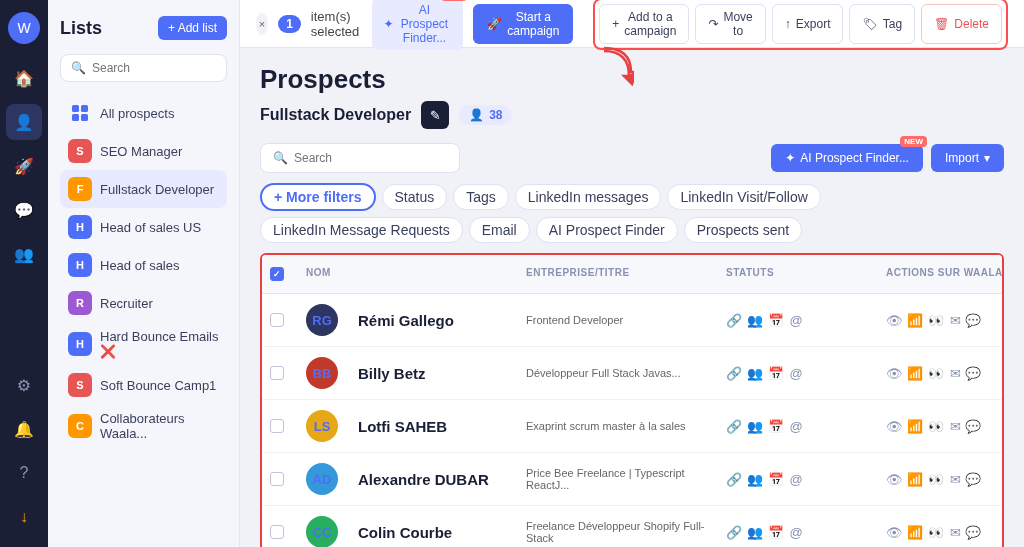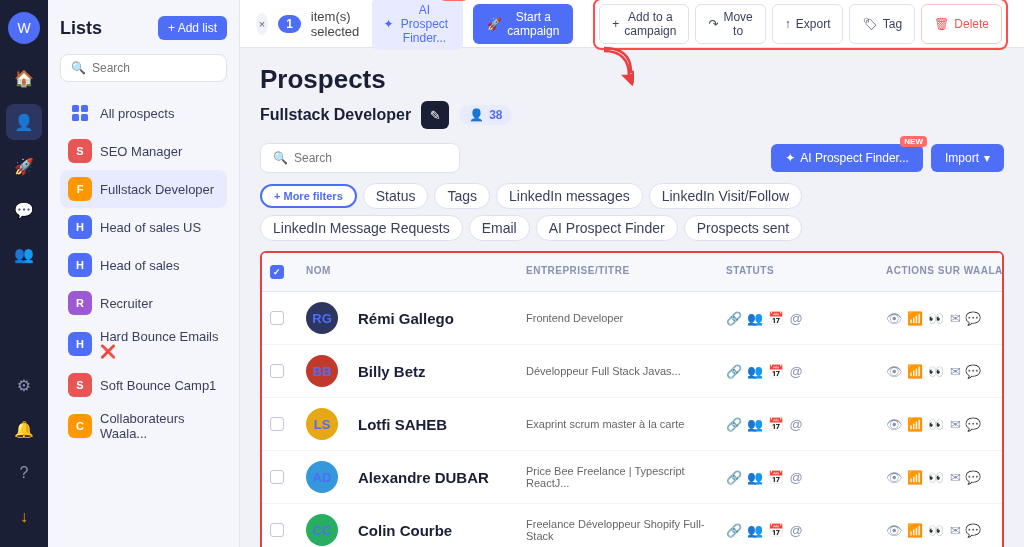--- a/index.html
+++ b/index.html
@@ -150,21 +150,21 @@
     
     .filter-tabs {
       display: flex; align-items: center; gap: 6px; margin-bottom: 10px; flex-wrap: wrap;
     }
     .filter-tab {
       background: white; border: 1px solid #dde1f0; border-radius: 20px;
       padding: 4px 12px; font-size: 14px; color: #3a3f5c; cursor: pointer;
     }
     .more-filters-btn {
       background: white; border: 2px solid #4f6ef7; border-radius: 20px;
-      padding: 4px 12px; font-size: 11px; color: #4f6ef7; cursor: pointer; display: flex; align-items: center; gap: 4px; font-weight: 600;
+      padding: 4px 12px; font-size: 14px; color: #4f6ef7; cursor: pointer; display: flex; align-items: center; gap: 4px; font-weight: 600;
     }
 
     
     .table-container { background: white; border-radius: 10px; border: 1px solid #e2e5f0; overflow: hidden; }
     .table-header {
       display: grid;
       grid-template-columns: 36px 220px 200px 160px 180px 120px;
       background: #f7f8fc;
       border-bottom: 1px solid #e2e5f0;
       padding: 8px 0;
@@ -435,21 +435,21 @@
   </div>
           <div class="table-row">
     <div class="td">
       <div class="checkbox"></div>
     </div>
     <div class="td">
       <div class="prospect-avatar" style="background:#e6a817">LS</div>
       <span class="prospect-name">Lotfi SAHEB</span>
     </div>
     <div class="td">
-      <span class="prospect-company">Exaprint scrum master à la carte</span>
+      <span class="prospect-company">Exaprint scrum master à la sales</span>
     </div>
     <div class="td">
       <div class="action-icons">
         <span class="action-icon">🔗</span>
         <span class="action-icon">👥</span>
         <span class="action-icon">📅</span>
         <span class="action-icon">@</span>
       </div>
     </div>
     <div class="td">

